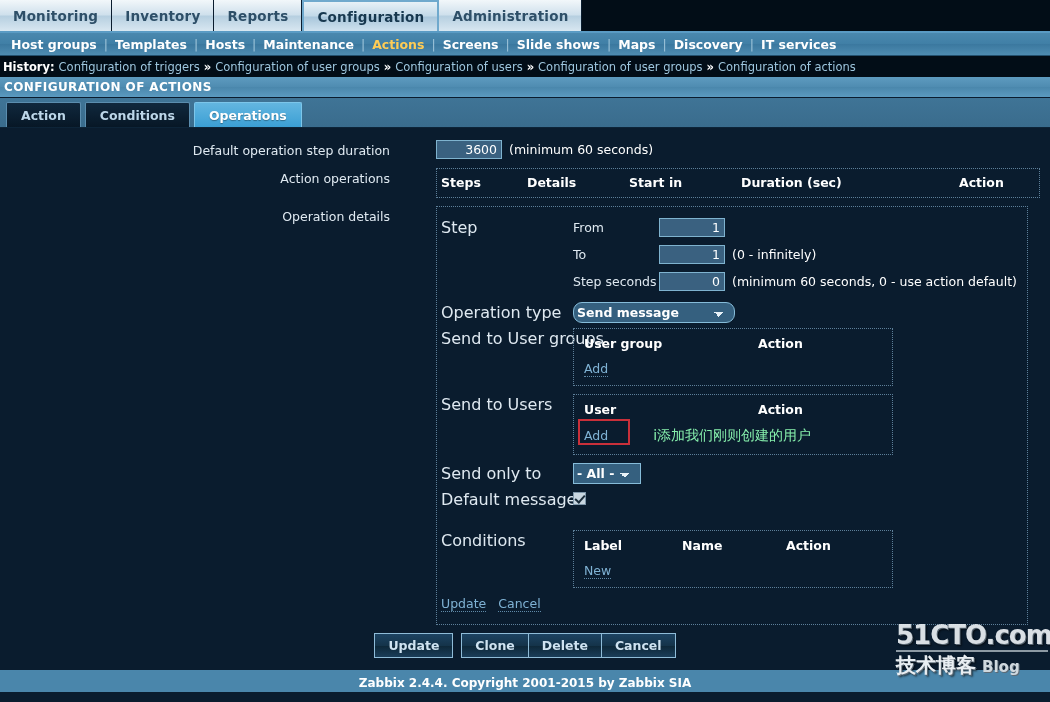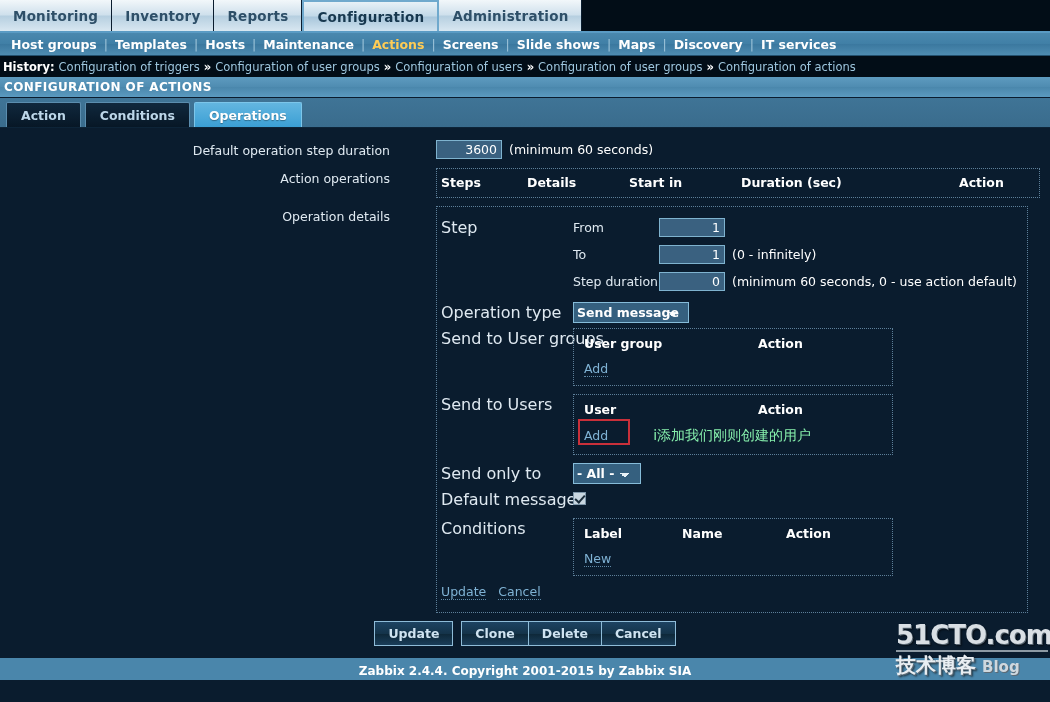--- a/index.html
+++ b/index.html
@@ -177,21 +177,21 @@
     height: 21px;
     padding: 0 3px;
     outline: none;
     -webkit-appearance: none;
     appearance: none;
     background-image: linear-gradient(45deg, transparent 50%, #e8f2f8 50%), linear-gradient(135deg, #e8f2f8 50%, transparent 50%);
     background-position: calc(100% - 15px) 9px, calc(100% - 10px) 9px;
     background-size: 5px 5px, 5px 5px;
     background-repeat: no-repeat;
   }
-  .sel-op { width: 116px; }
+  .sel-op { width: 162px; border-radius: 9px; }
   .sel-only { width: 68px; }
 
   .opstable {
     width: 604px;
     border: 1px dotted #5d7f99;
     padding: 0;
   }
   .opshead {
     display: flex;
     font-weight: bold;
@@ -465,21 +465,21 @@
               <div class="od-val">
                 <div class="od-sublabel">From</div>
                 <input class="zbx w66" type="text" value="1" style="">
               </div>
               <div class="od-val">
                 <div class="od-sublabel">To</div>
                 <input class="zbx w66" type="text" value="1" style="">
                 <span class="hint">(0 - infinitely)</span>
               </div>
               <div class="od-val">
-                <div class="od-sublabel">Step duration</div>
+                <div class="od-sublabel">Step seconds</div>
                 <input class="zbx w66" type="text" value="0" style="">
                 <span class="hint">(minimum 60 seconds, 0 - use action default)</span>
               </div>
             </div>
           </div>
 
           <div class="od-row" style="margin-top:10px;margin-bottom:5px;">
             <div class="od-label">Operation type</div>
             <div class="od-val">
               <select class="zbx sel-op">
@@ -522,21 +522,21 @@
 
           <div class="od-row" style="margin-bottom:5px;">
             <div class="od-label">Send only to</div>
             <div class="od-val">
               <select class="zbx sel-only">
                 <option>- All -</option>
               </select>
             </div>
           </div>
 
-          <div class="od-row" style="margin-bottom:8px;">
+          <div class="od-row" style="margin-bottom:20px;">
             <div class="od-label">Default message</div>
             <div class="od-val" style="padding-top:3px;">
               <span class="chk"></span>
             </div>
           </div>
 
           <div class="od-row" style="margin-bottom:8px;">
             <div class="od-label">Conditions</div>
             <div class="od-val">
               <div class="subbox">

